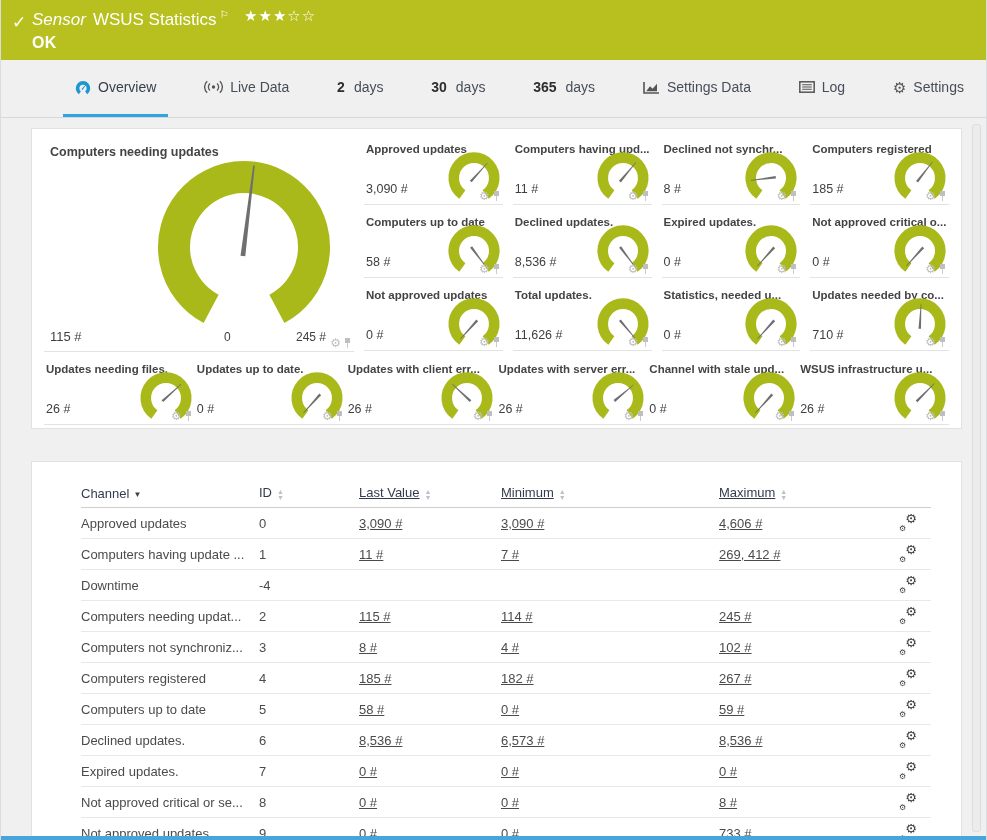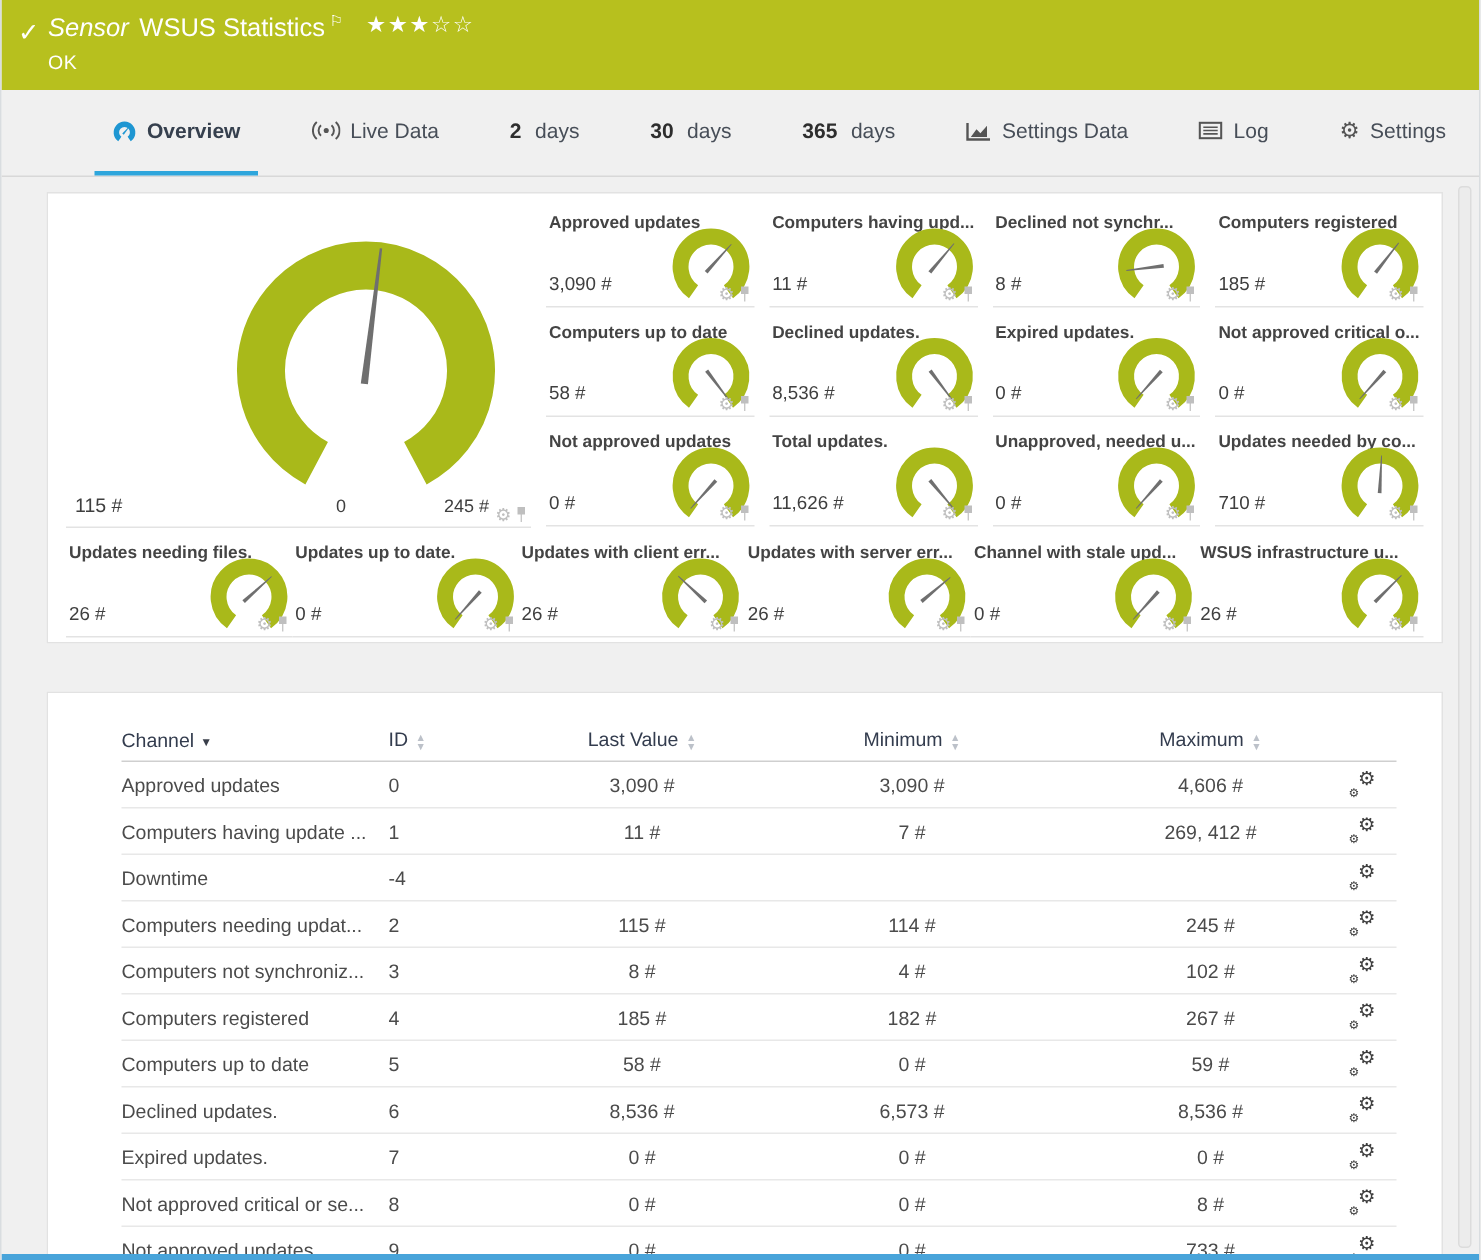--- a/index.html
+++ b/index.html
@@ -7,28 +7,28 @@
     position:relative;width:987px;height:840px;overflow:hidden;
     background:#f0f0f0;font-family:"Liberation Sans","DejaVu Sans",sans-serif;
     border-left:1px solid #d9dde0;border-right:1px solid #d9dde0;box-sizing:border-box;
   }
   
   .topbar{position:absolute;left:0;top:0;width:100%;height:60px;background:#b7c01e;color:#fff;}
   .topbar .check{position:absolute;left:11px;top:12px;font-size:17px;font-weight:bold;}
   .titleline{position:absolute;left:31px;top:9px;font-size:17px;white-space:nowrap;}
   .titleline .kind{font-style:italic;margin-right:7px;}
   .titleline .flag{font-size:10px;vertical-align:super;margin-left:3px;}
-  .status-ok{position:absolute;left:31px;top:34px;font-size:13px;font-weight:normal;letter-spacing:.4px;text-align:center;}
+  .status-ok{position:absolute;left:31px;top:34px;font-size:16px;font-weight:bold;letter-spacing:.4px;text-align:center;}
   .stars{position:absolute;left:243px;top:7px;font-size:15px;letter-spacing:1px;}
   
   .tabbar{position:absolute;left:0;top:60px;width:100%;height:58px;display:flex;align-items:stretch;
     padding:0 10px 0 62px;box-sizing:border-box;justify-content:space-between;border-bottom:1px solid #d8d8d8;background:#f0f0f0;}
   .tab{display:flex;align-items:center;gap:7px;padding:0 12px;font-size:14px;color:#474e58;cursor:pointer;
     border-bottom:3px solid transparent;box-sizing:border-box;}
-  .tab.active{color:#36404e;border-bottom-color:#2ea6dc;font-weight:bold;}
+  .tab.active{color:#36404e;border-bottom-color:#2ea6dc;font-weight:normal;}
   .tab .num{font-weight:bold;color:#2e2e2e;margin-right:2px;}
   .tab .ticon{flex:0 0 auto;}
   .tab .gearglyph{font-size:15px;color:#555;line-height:1;}
   
   .panel{background:#fff;border:1px solid #e2e2e2;margin-left:30px;margin-right:24px;box-sizing:border-box;}
   #gauges-panel{position:absolute;top:128px;left:0;right:0;height:301px;padding:10px 12px 0 12px;}
   #gauges-top{display:flex;}
   
   .main-cell{position:relative;width:310px;height:212px;border-bottom:1px solid #e3e3e3;margin-right:10px;flex:0 0 auto;}
   .main-title{font-size:12.5px;font-weight:bold;color:#444;padding:6px 0 0 6px;}
@@ -46,21 +46,21 @@
   .gvalue{position:absolute;left:2px;bottom:8px;font-size:12.5px;color:#3f3f3f;}
   .gicons{position:absolute;right:2px;bottom:2px;color:#bfbfbf;display:flex;align-items:center;gap:2px;}
   .gicons .mini-gear{font-size:12px;line-height:1;cursor:pointer;}
   .gicons .mini-pin{cursor:pointer;display:inline-flex;}
   
   #table-panel{position:absolute;top:461px;left:0;right:0;height:620px;padding:17px 30px 0 30px;}
   .thead,.trow{display:grid;grid-template-columns:178px 100px 142px 218px 180px 1fr;align-items:center;margin-left:19px;}
   .thead{height:28px;border-bottom:1px solid #cfcfcf;font-size:13px;color:#333c4e;}
   .trow{height:30px;border-bottom:1px solid #e8e8e8;font-size:13px;color:#4b4b4b;cursor:pointer;}
   .td{white-space:nowrap;overflow:hidden;text-overflow:ellipsis;}
-  .num-col{text-align:center;padding-right:4px;}
+  .num-col{text-align:left;padding-right:4px;text-decoration:underline;}
   .sort-caret{font-size:8px;color:#3a3f4a;margin-left:4px;vertical-align:1px;}
   .sort-both{display:inline-block;margin-left:5px;vertical-align:-3px;line-height:6px;}
   .sort-both span{display:block;font-size:7px;color:#bcc1c9;}
   .c-gear{text-align:right;padding-right:38px;}
   .gears{position:relative;display:inline-block;width:18px;height:16px;color:#3f3f3f;cursor:pointer;}
   .gears .g1{position:absolute;right:0;top:-3px;font-size:13px;}
   .gears .g2{position:absolute;left:0;bottom:-3px;font-size:8px;}
   
   .bottom-strip{position:absolute;left:0;bottom:0;width:100%;height:4px;background:#48a4da;}
   .scroll-track{position:absolute;right:5px;top:124px;bottom:8px;width:7px;background:#ececec;border:1px solid #dcdcdc;border-radius:3px;}
@@ -122,20 +122,21 @@
     </div>
     <div class="tab">
       <span class="gearglyph">⚙</span>
       <span>Settings</span>
     </div>
   </div>
 
   <div id="gauges-panel" class="panel">
     <div id="gauges-top">
       <div class="main-cell">
+        <div class="main-title">Computers needing updates</div>
         <svg class="main-svg" width="230" height="180" viewBox="0 0 230 180">
           <path d="M82.1 159.8 A70 70 0 1 1 147.9 159.8" fill="none" stroke="#a9b91a" stroke-width="32"></path>
           <polygon id="main-needle" points="112.6,107 117.4,107 115.8,16 114.2,16" fill="#6f6f6f" transform="rotate(7 115 98)"></polygon>
         </svg>
         <div class="main-value">115 #</div>
         <div class="scale-min">0</div>
         <div class="scale-max">245 #</div>
         <div class="gicons main-icons">
           <span class="mini-gear">⚙</span>
           <span class="mini-pin">
@@ -300,21 +301,21 @@
             <div class="gicons">
               <span class="mini-gear">⚙</span>
               <span class="mini-pin">
                 <svg width="9" height="12" viewBox="0 0 9 12">
                   <path d="M2 1 h5 v5 h-5 z M4.1 6 h0.8 v5 h-0.8 z" fill="currentColor"></path>
                 </svg>
               </span>
             </div>
           </div>
           <div class="gcell">
-            <div class="gtitle">Unapproved, needed u...</div>
+            <div class="gtitle">Statistics, needed u...</div>
             <svg class="gsvg" width="58" height="56" viewBox="0 0 60 58">
               <path d="M17.95 49.2 A21 21 0 1 1 42.05 49.2" fill="none" stroke="#a9b91a" stroke-width="11"></path>
               <polygon points="28.7,37 31.3,37 30.3,11 29.7,11" fill="#6f6f6f" transform="rotate(-138 30 32)"></polygon>
             </svg>
             <div class="gvalue">0 #</div>
             <div class="gicons">
               <span class="mini-gear">⚙</span>
               <span class="mini-pin">
                 <svg width="9" height="12" viewBox="0 0 9 12">
                   <path d="M2 1 h5 v5 h-5 z M4.1 6 h0.8 v5 h-0.8 z" fill="currentColor"></path>

